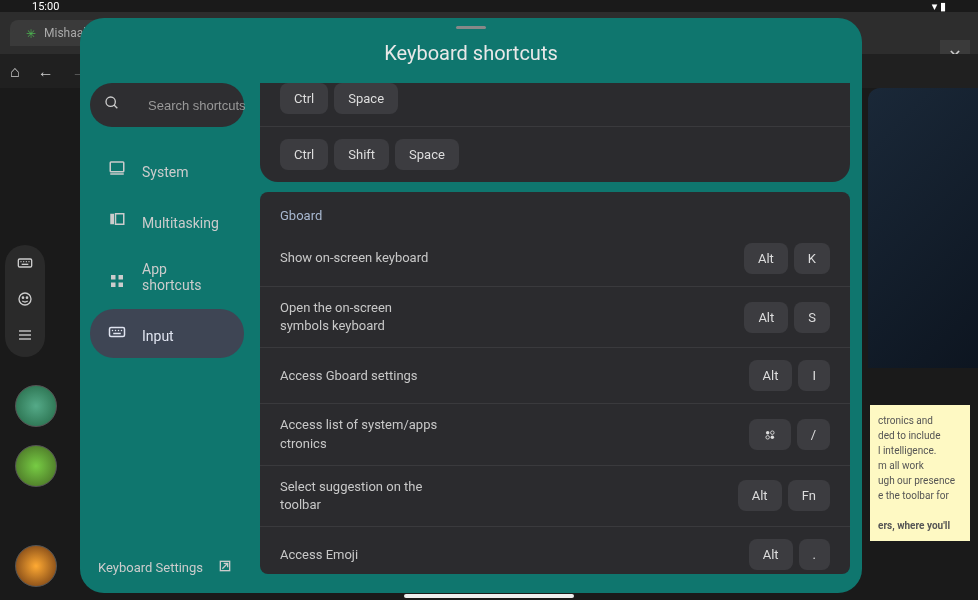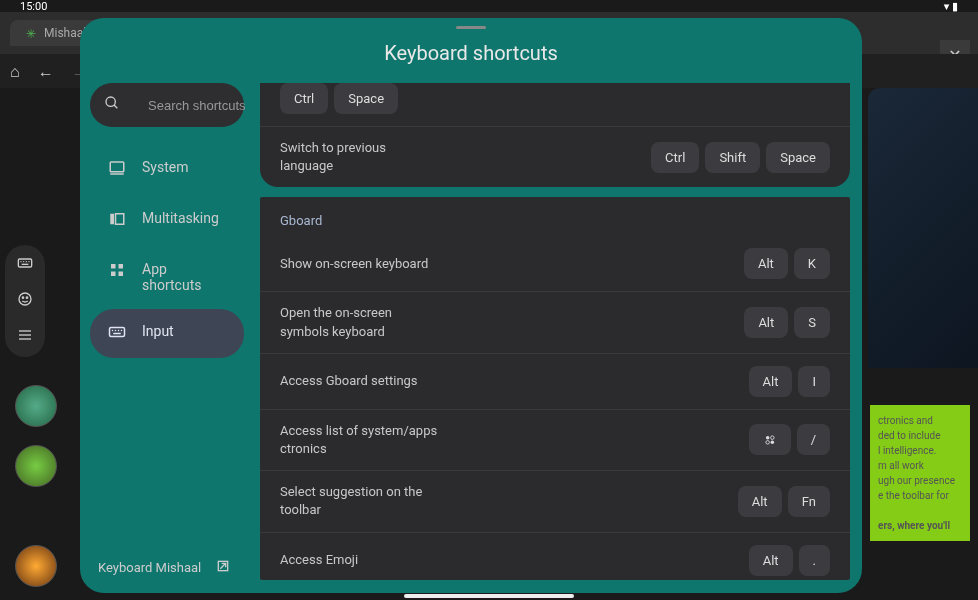--- a/index.html
+++ b/index.html
@@ -13,21 +13,21 @@
       color: #e0e0e0;
     }
     
     
     .status-bar {
       position: absolute;
       top: 0; left: 0; right: 0;
       height: 12px;
       display: flex;
       justify-content: space-between;
-      padding: 0 20px;
+      padding: 0 32px;
       font-size: 11px;
       color: #fff;
       z-index: 100;
     }
     
     
     .browser-bg {
       position: absolute;
       top: 12px; left: 0; right: 0;
       height: 42px;
@@ -83,21 +83,21 @@
       border-radius: 12px 0 0 0;
     }
     .bg-text {
       position: absolute;
       top: 405px;
       right: 8px;
       width: 100px;
       font-size: 10px;
       color: #888;
       line-height: 1.5;
-      background: #84cc16;
+      background: #fef9c3;
       color: #555;
       padding: 8px;
     }
     
     
     .dock {
       position: absolute;
       left: 5px;
       top: 245px;
       width: 40px;
@@ -185,21 +185,21 @@
       outline: none;
       color: #ccc;
       font-size: 13px;
       flex: 1;
     }
     .search-box input::placeholder { color: #999; }
     .search-icon { color: #ccc; }
     
     .sidebar-item {
       display: flex;
-      align-items: flex-start;
+      align-items: flex-end;
       gap: 16px;
       padding: 14px 18px;
       border-radius: 24px;
       color: #ccc;
       font-size: 14px;
       cursor: pointer;
       margin-bottom: 2px;
     }
     .sidebar-item.active {
       background: #3e4554;
@@ -221,21 +221,21 @@
     .content {
       flex: 1;
       overflow-y: auto;
       padding-right: 12px;
       padding-left: 6px;
     }
     .content::-webkit-scrollbar { width: 0; }
     
     .section {
       background: #2b2b2e;
-      border-radius: 2px;
+      border-radius: 8px;
       margin-bottom: 10px;
       padding: 0;
     }
     .section.cutoff-top {
       border-radius: 0 0 18px 18px;
     }
     .section-header {
       color: #a8b8d0;
       font-size: 13px;
       padding: 16px 20px 8px;
@@ -409,41 +409,40 @@
               <circle cx="10" cy="10" r="1"></circle>
               <circle cx="14" cy="10" r="1"></circle>
               <circle cx="18" cy="10" r="1"></circle>
               <rect x="7" y="13" width="10" height="2"></rect>
             </svg>
         </span>
         <span>Input</span>
       </div>
 
       <div class="sidebar-footer">
-        <span>Keyboard Mishaal</span>
+        <span>Keyboard Settings</span>
         <span>
           <svg width="16" height="16" viewBox="0 0 24 24" fill="none" stroke="currentColor" stroke-width="2">
               <rect x="5" y="5" width="14" height="14"></rect>
               <path d="M10 8 L16 8 L16 14 M16 8 L8 16"></path>
             </svg>
         </span>
       </div>
     </div>
 
     <div class="content">
 
       <div class="section cutoff-top">
         <div class="row no-border" style="padding-top:0">
           <div class="keys">
             <div class="key">Ctrl</div>
             <div class="key">Space</div>
           </div>
         </div>
         <div class="row">
-          <div class="row-label">Switch to previous language</div>
           <div class="keys">
             <div class="key">Ctrl</div>
             <div class="key">Shift</div>
             <div class="key">Space</div>
           </div>
         </div>
       </div>
 
       <div class="section">
         <div class="section-header">Gboard</div>

